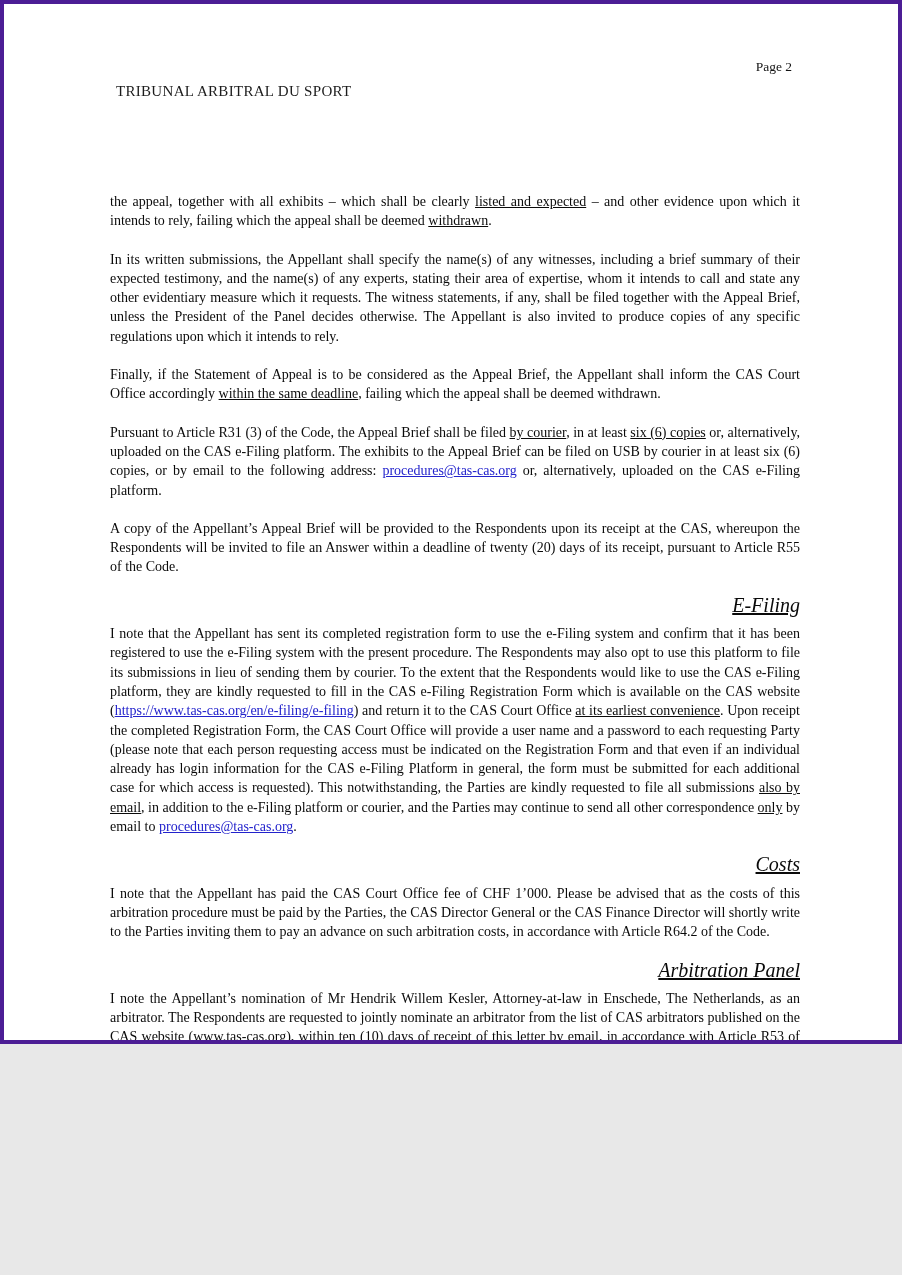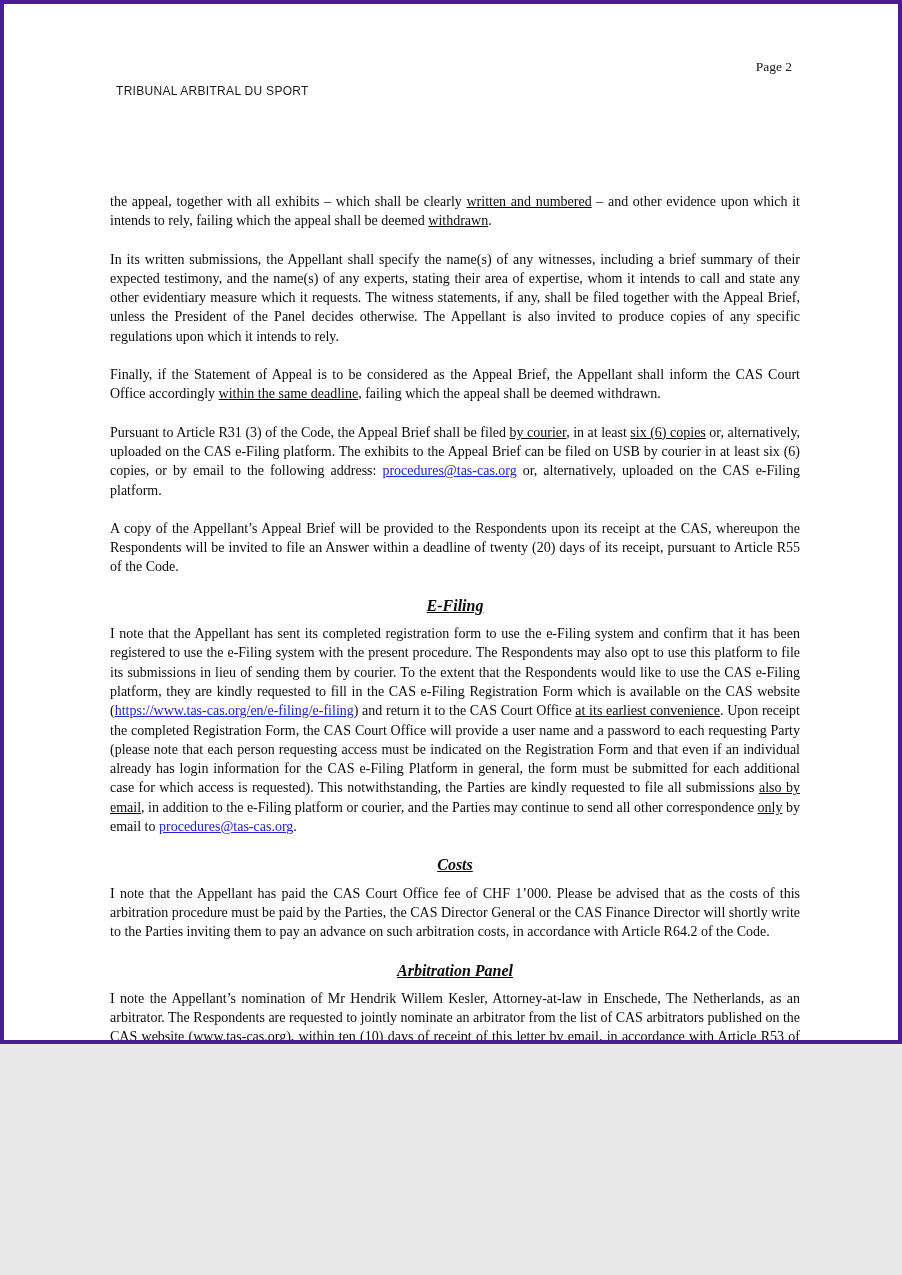--- a/index.html
+++ b/index.html
@@ -19,41 +19,41 @@
     position: absolute;
     top: 55px;
     right: 106px;
     font-size: 13.5px;
     color: #141414;
   }
   .letterhead {
     position: absolute;
     top: 77px;
     left: 112px;
-    font-family: Liberation Sans, sans-serif;
-    font-size: 12px;
+    font-family: Liberation Serif, serif;
+    font-size: 15px;
     line-height: 20.5px;
     letter-spacing: 0.3px;
     color: #1c1c1c;
   }
   .content {
     position: absolute;
     top: 188px;
     left: 106px;
     width: 690px;
     font-size: 14px;
     line-height: 19.3px;
     text-align: justify;
   }
   .content p.para { margin: 0 0 19px 0; }
   .content h2.heading {
     margin: 0 0 9px 0;
-    font-size: 16px;
-    font-weight: bold;
-    text-align: center;
+    font-size: 20px;
+    font-weight: normal;
+    text-align: right;
   }
   .b { font-weight: normal; }
   .u { text-decoration: underline; }
   .i { font-style: italic; }
   a.link {
     color: #2222CC;
     cursor: pointer;
   }
 </style>
 </head>
@@ -61,21 +61,21 @@
 
 <div class="sheet">
 
   <div class="page-number">Page 2</div>
 
   <div class="letterhead">
     <div>TRIBUNAL ARBITRAL DU SPORT</div>
   </div>
 
   <div class="content">
-      <p class="para"><span>the appeal, together with all exhibits – which shall be clearly </span><span class="u">written and numbered</span><span> – and other evidence upon which it intends to rely, failing which the appeal shall be deemed </span><span class="b u">withdrawn</span><span>.</span></p>
+      <p class="para"><span>the appeal, together with all exhibits – which shall be clearly </span><span class="u">listed and expected</span><span> – and other evidence upon which it intends to rely, failing which the appeal shall be deemed </span><span class="b u">withdrawn</span><span>.</span></p>
       <p class="para"><span>In its written submissions, the Appellant shall specify the name(s) of any witnesses, including a brief summary of their expected testimony, and the name(s) of any experts, stating their area of expertise, whom it intends to call and state any other evidentiary measure which it requests. The witness statements, if any, shall be filed together with the Appeal Brief, unless the President of the Panel decides otherwise. The Appellant is also invited to produce copies of any specific regulations upon which it intends to rely.</span></p>
       <p class="para"><span>Finally, if the Statement of Appeal is to be considered as the Appeal Brief, the Appellant shall inform the CAS Court Office accordingly </span><span class="b u">within the same deadline</span><span>, failing which the appeal shall be deemed withdrawn.</span></p>
       <p class="para"><span>Pursuant to Article R31 (3) of the Code, the Appeal Brief shall be filed </span><span class="b u">by courier</span><span>, in at least </span><span class="b u">six (6) copies</span><span> or, alternatively, </span><span class="b">uploaded on the CAS e-Filing platform</span><span>. The exhibits to the Appeal Brief can be filed on USB by courier in at least six (6) copies, or by email to the following address: </span><a href="#" class="link">procedures@tas-cas.org</a><span> or, alternatively, </span><span class="b">uploaded on the CAS e-Filing platform</span><span>.</span></p>
       <p class="para"><span>A copy of the Appellant’s Appeal Brief will be provided to the Respondents upon its receipt at the CAS, whereupon the Respondents will be invited to file an Answer within a deadline of twenty (20) days of its receipt, pursuant to Article R55 of the Code.</span></p>
       <h2 class="heading"><span class="u i">E-Filing</span></h2>
       <p class="para"><span>I note that the Appellant has sent its completed registration form to use the e-Filing system and confirm that it has been registered to use the e-Filing system with the present procedure. The Respondents may also opt to use this platform to file its submissions in lieu of sending them by courier. To the extent that the Respondents would like to use the CAS e-Filing platform, they are kindly requested to fill in the CAS e-Filing Registration Form which is available on the CAS website (</span><a href="#" class="link">https://www.tas-cas.org/en/e-filing/e-filing</a><span>) and return it to the CAS Court Office </span><span class="b u">at its earliest convenience</span><span>. Upon receipt the completed Registration Form, the CAS Court Office will provide a user name and a password to each requesting Party (please note that each person requesting access must be indicated on the Registration Form and that even if an individual already has login information for the CAS e-Filing Platform in general, the form must be submitted for each additional case for which access is requested). This notwithstanding, the Parties are kindly requested to file all submissions </span><span class="b u">also by email</span><span>, in addition to the e-Filing platform or courier, and the Parties may continue to send all other correspondence </span><span class="b u">only</span><span> by email to </span><a href="#" class="link">procedures@tas-cas.org</a><span>.</span></p>
       <h2 class="heading"><span class="u i">Costs</span></h2>
       <p class="para"><span>I note that the Appellant has paid the CAS Court Office fee of CHF 1’000. Please be advised that as the costs of this arbitration procedure must be paid by the Parties, the CAS Director General or the CAS Finance Director will shortly write to the Parties inviting them to pay an advance on such arbitration costs, in accordance with Article R64.2 of the Code.</span></p>
       <h2 class="heading"><span class="u i">Arbitration Panel</span></h2>
       <p class="para"><span>I note the Appellant’s nomination of Mr Hendrik Willem Kesler, Attorney-at-law in Enschede, The Netherlands, as an arbitrator. The Respondents are requested to jointly nominate an arbitrator from the list of CAS arbitrators published on the CAS website (</span><span class="u">www.tas-cas.org</span><span>), within </span><span class="b u">ten (10) days</span><span> of receipt of this letter </span><span class="b u">by email</span><span>, in accordance with Article R53 of the Code. If the Respondents fail to jointly nominate an arbitrator, the President of the CAS Appeals Arbitration Division, or her Deputy, shall proceed with the appointment </span><span class="i">in lieu</span><span> of the Respondents.</span></p>

